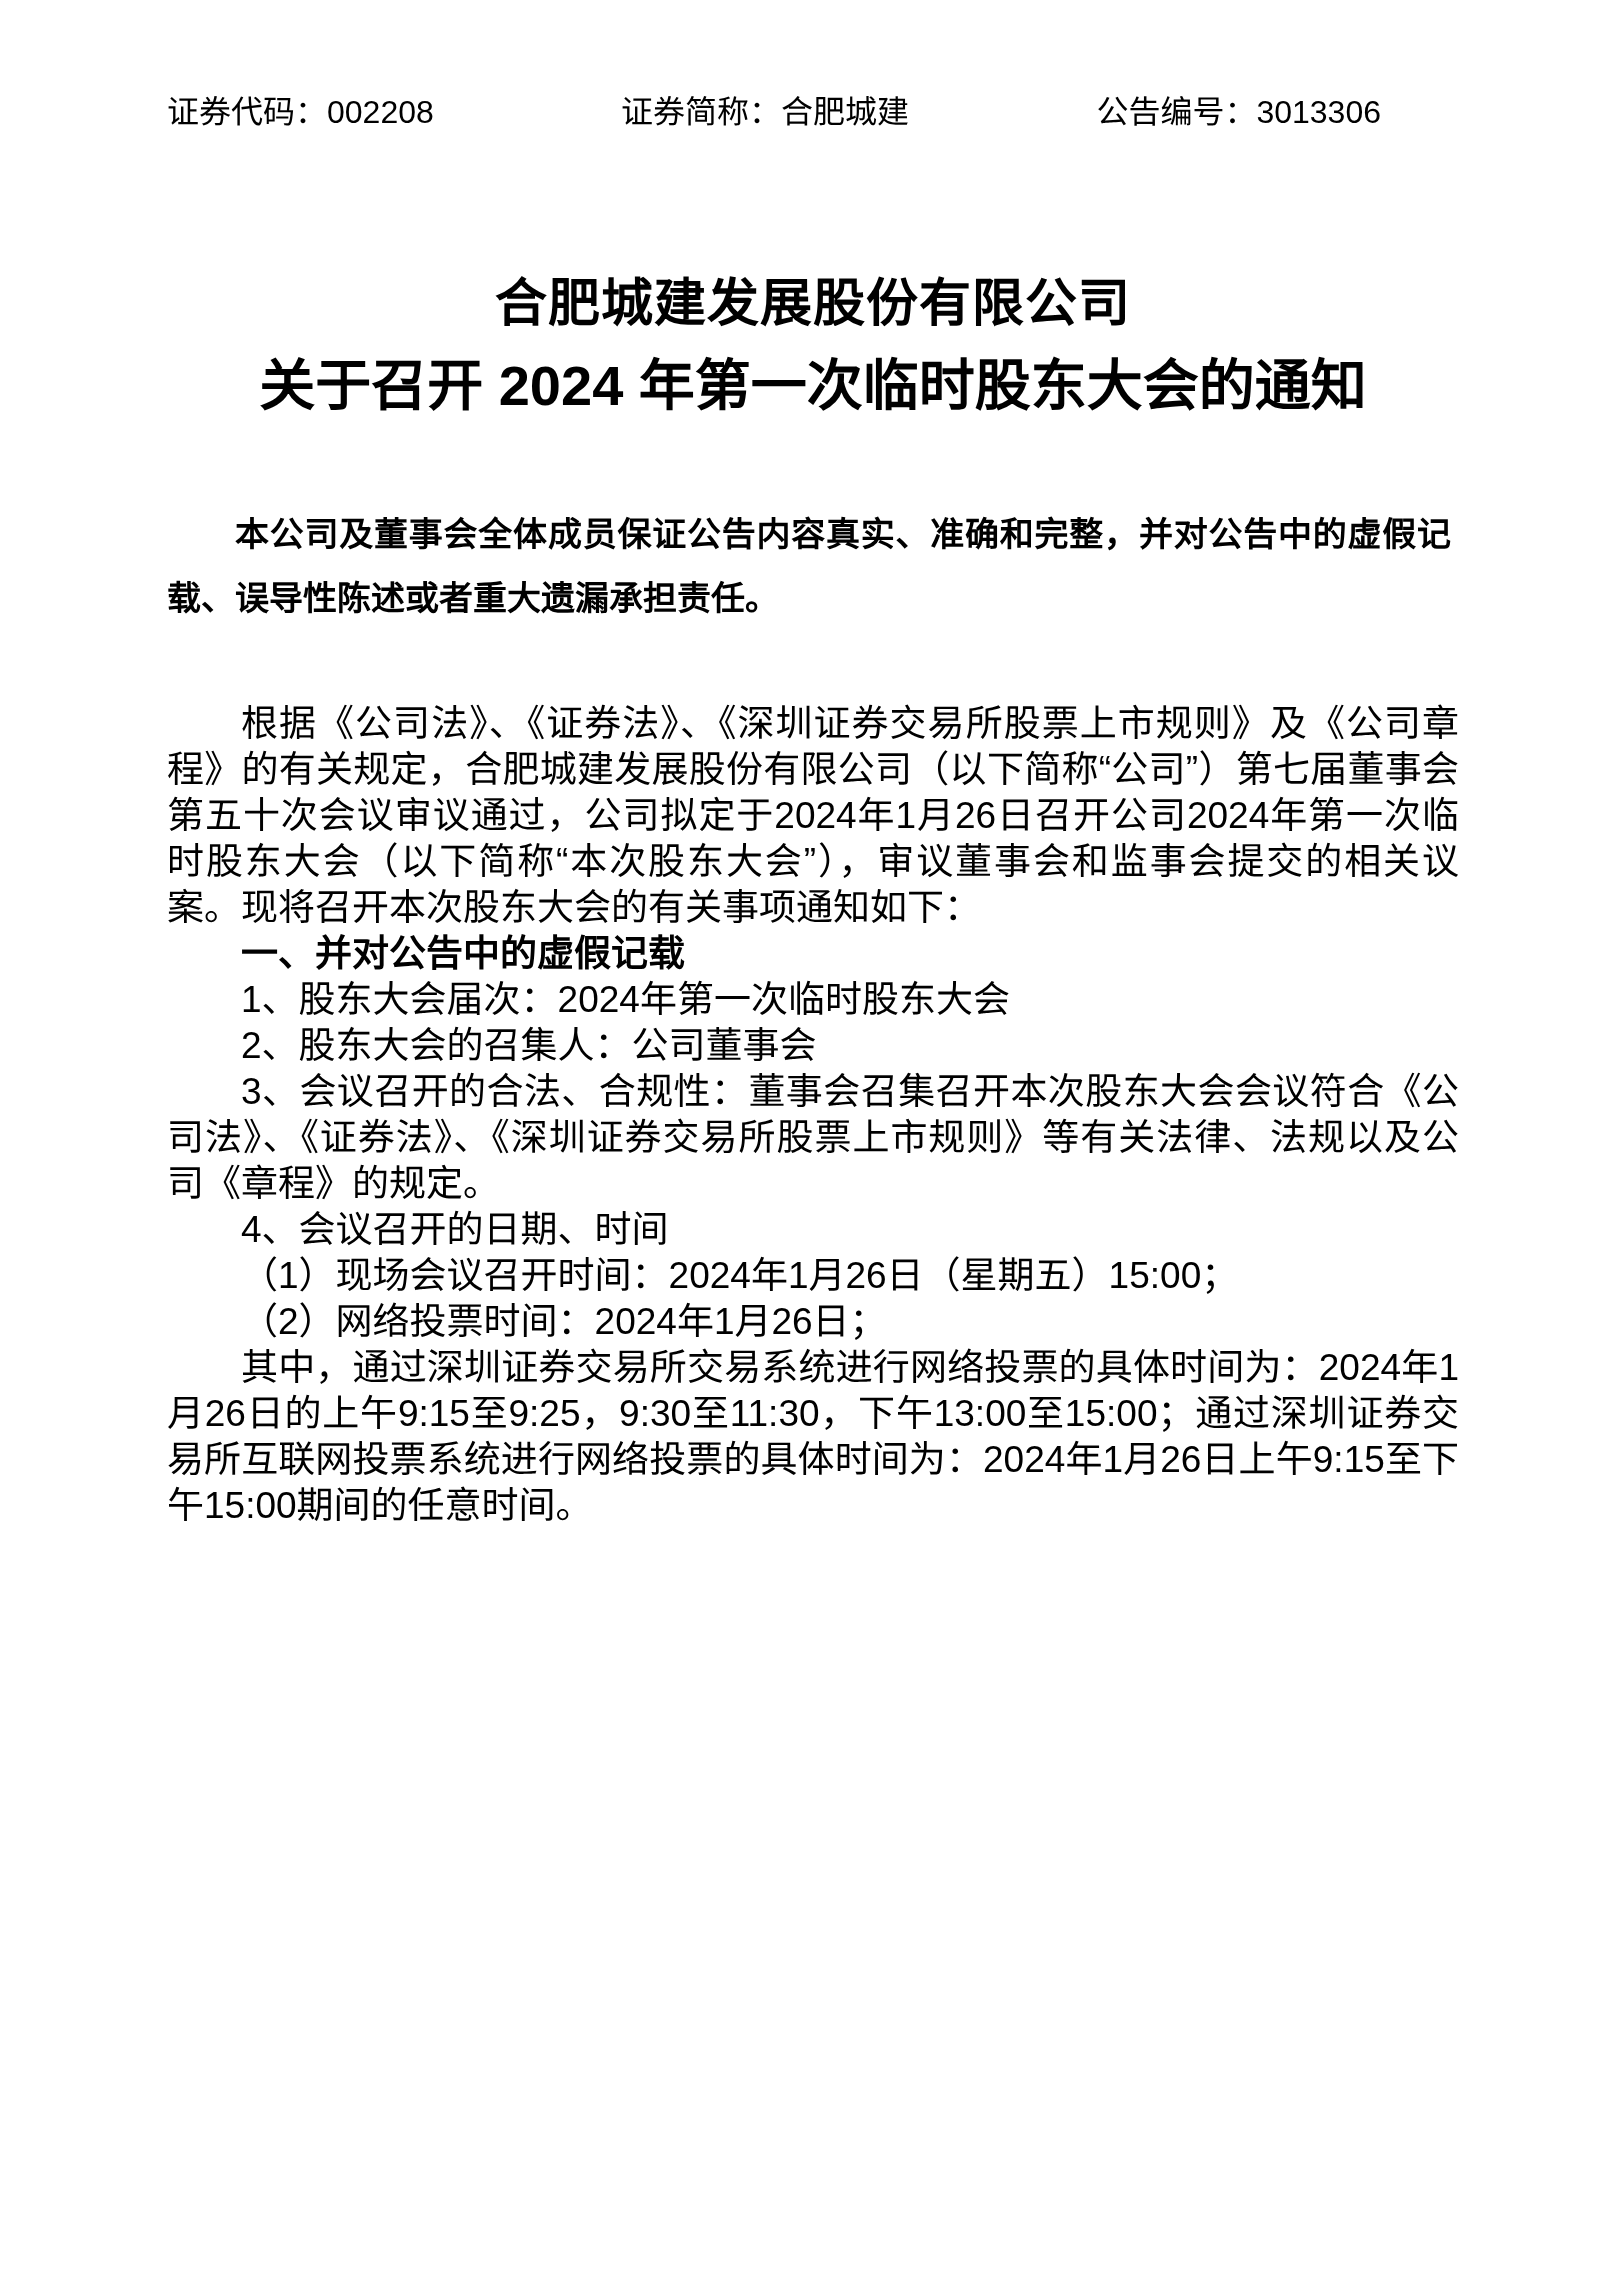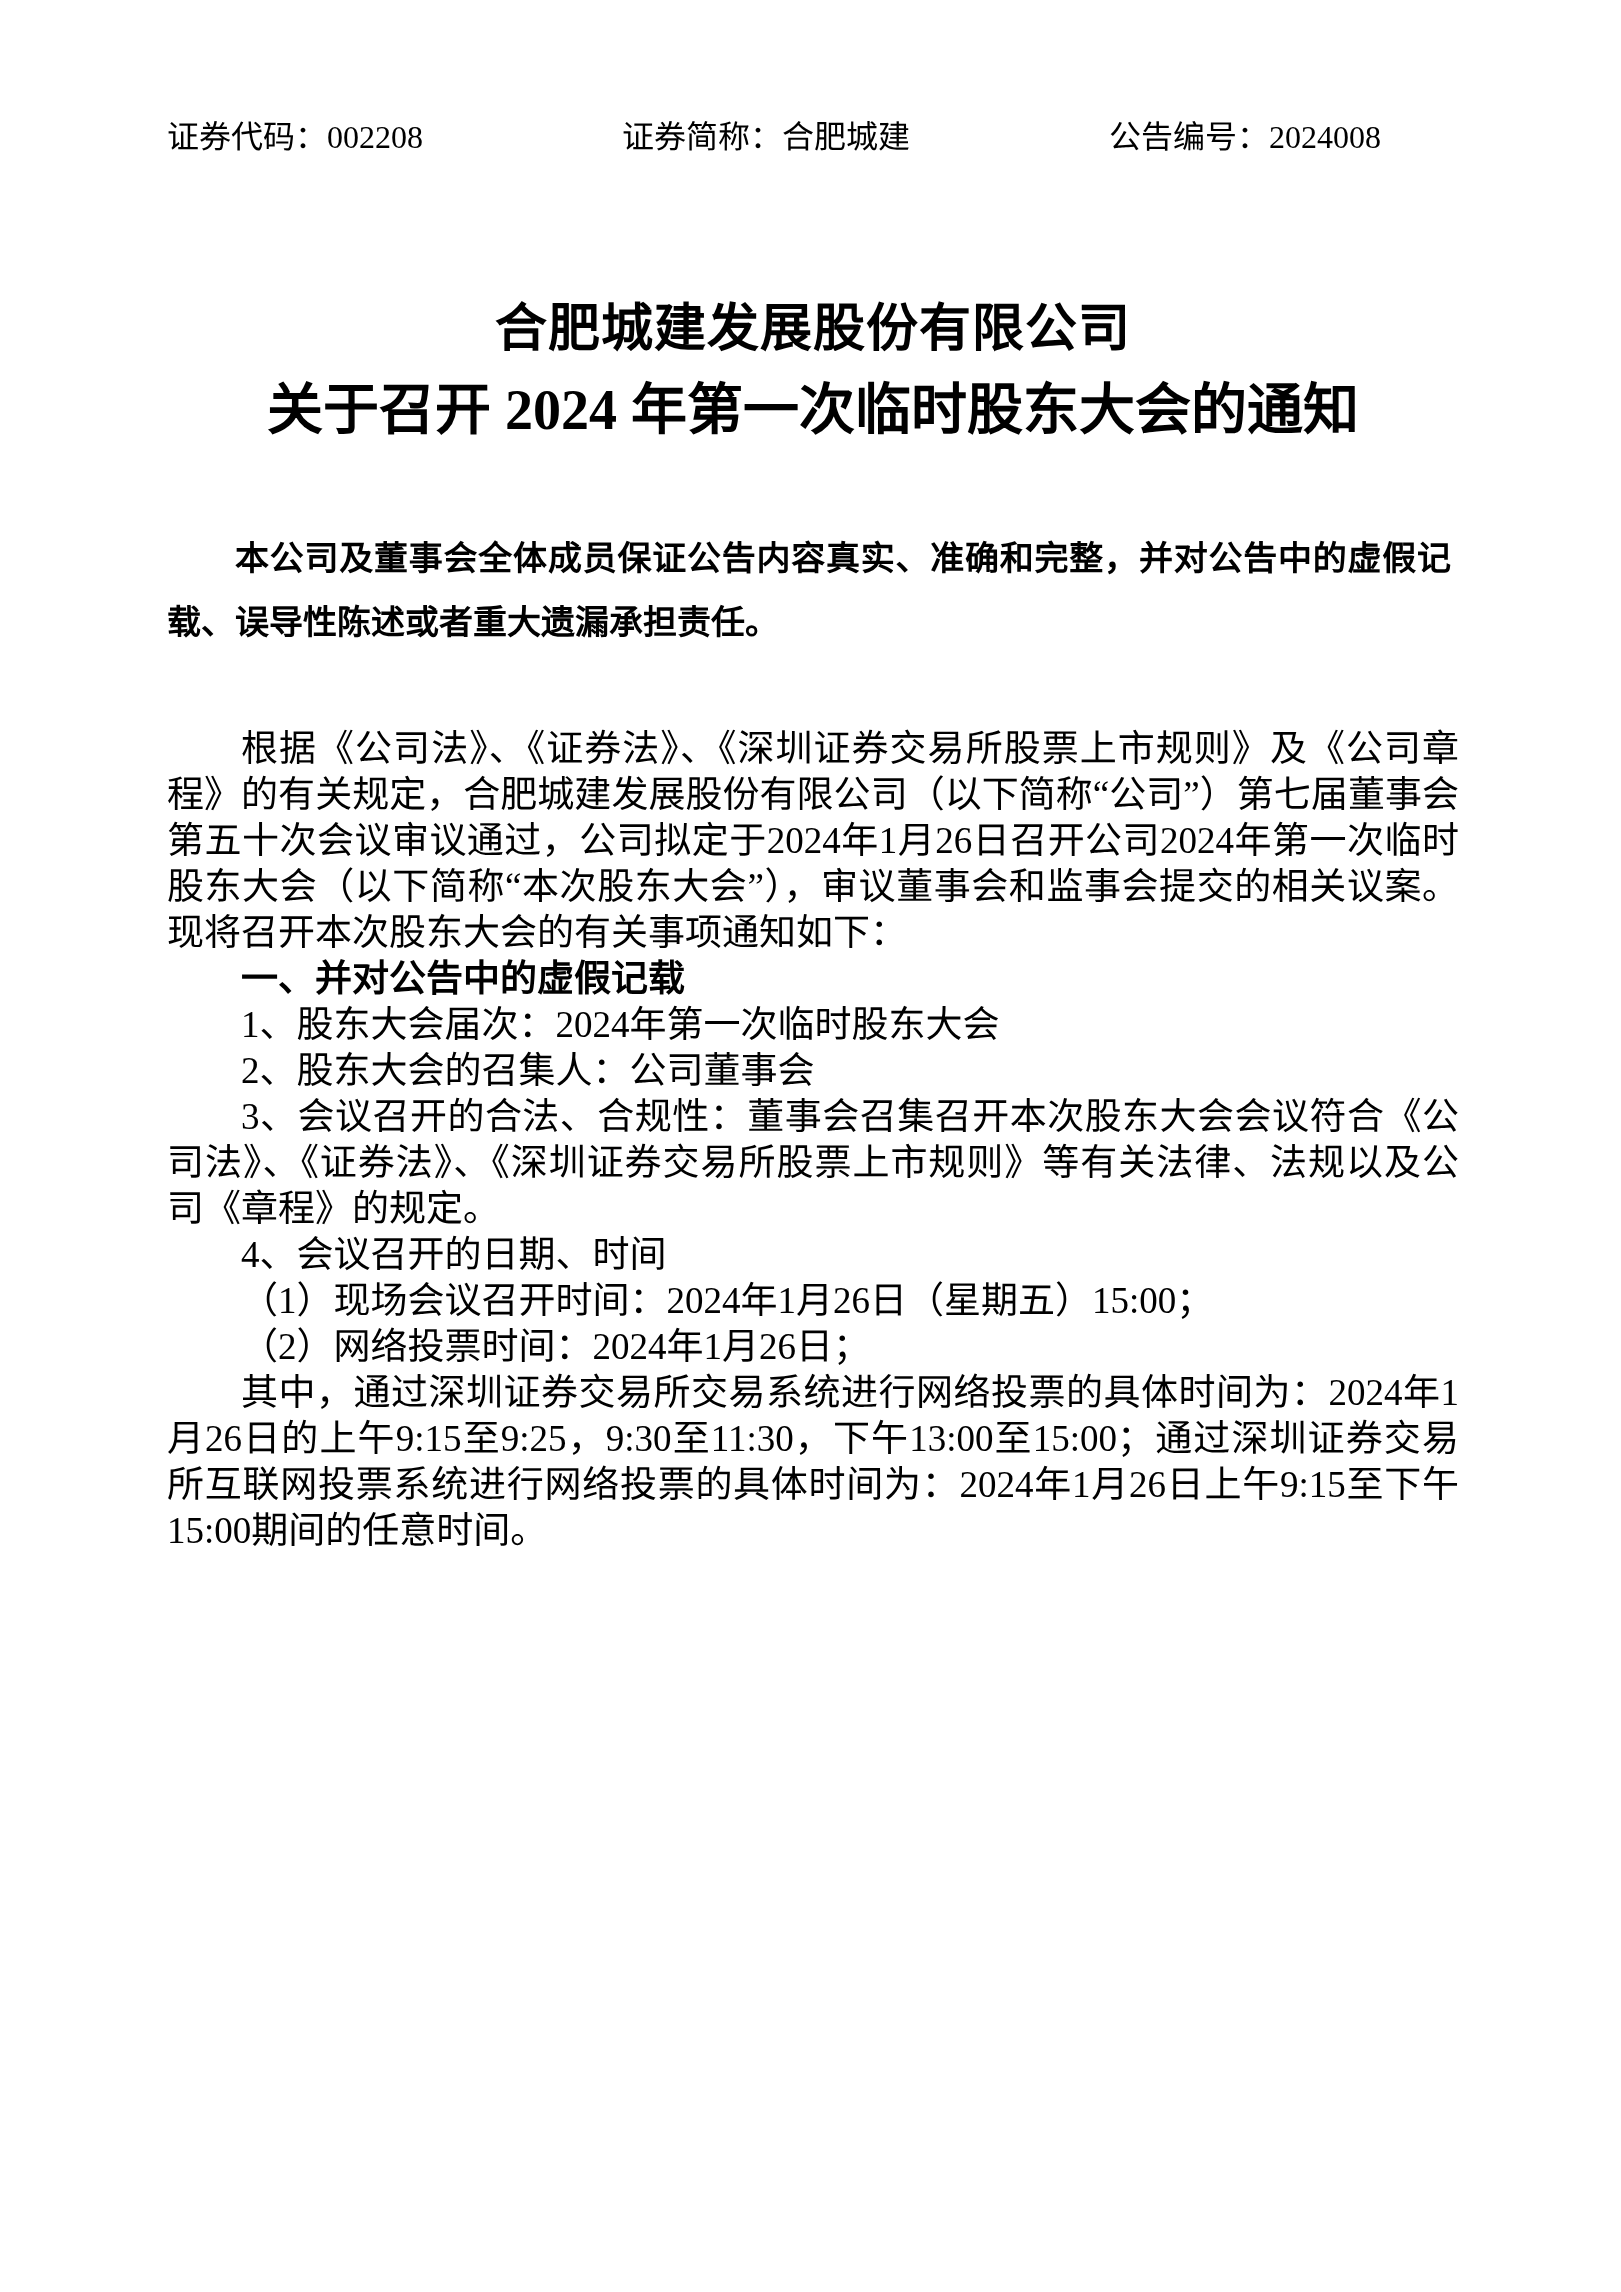--- a/index.html
+++ b/index.html
@@ -11,22 +11,22 @@
     padding:0;
     background:var(--doc-bg);
   }
   .page{
     position:relative;
     width:1621px;
     height:1712px;
     box-sizing:border-box;
     background:var(--doc-bg);
     color:var(--doc-text);
-    font-family:Liberation Serif, serif;
-    padding:115px 162px 0 167px;
+    font-family:Liberation Sans, sans-serif;
+    padding:90px 162px 0 167px;
     overflow:hidden;
   }
   .header-row{
     display:flex;
     justify-content:space-between;
     align-items:baseline;
     box-sizing:border-box;
     padding-right:78px;
     font-size:32px;
     line-height:45px;
@@ -70,21 +70,21 @@
   }
 </style>
 </head>
 <body>
 
 <div class="page">
 
   <div class="header-row">
     <span>证券代码：002208</span>
     <span>证券简称：合肥城建</span>
-    <span>公告编号：2024008</span>
+    <span>公告编号：3013306</span>
   </div>
 
   <h1 class="doc-title">合肥城建发展股份有限公司</h1>
 
   <h2 class="doc-subtitle">关于召开 2024 年第一次临时股东大会的通知</h2>
 
   <p class="disclaimer">本公司及董事会全体成员保证公告内容真实、准确和完整，并对公告中的虚假记载、误导性陈述或者重大遗漏承担责任。</p>
 
   <div class="body-block">
     <p class="para">根据《公司法》、《证券法》、《深圳证券交易所股票上市规则》及《公司章程》的有关规定，合肥城建发展股份有限公司（以下简称“公司”）第七届董事会第五十次会议审议通过，公司拟定于2024年1月26日召开公司2024年第一次临时股东大会（以下简称“本次股东大会”），审议董事会和监事会提交的相关议案。现将召开本次股东大会的有关事项通知如下：</p>

